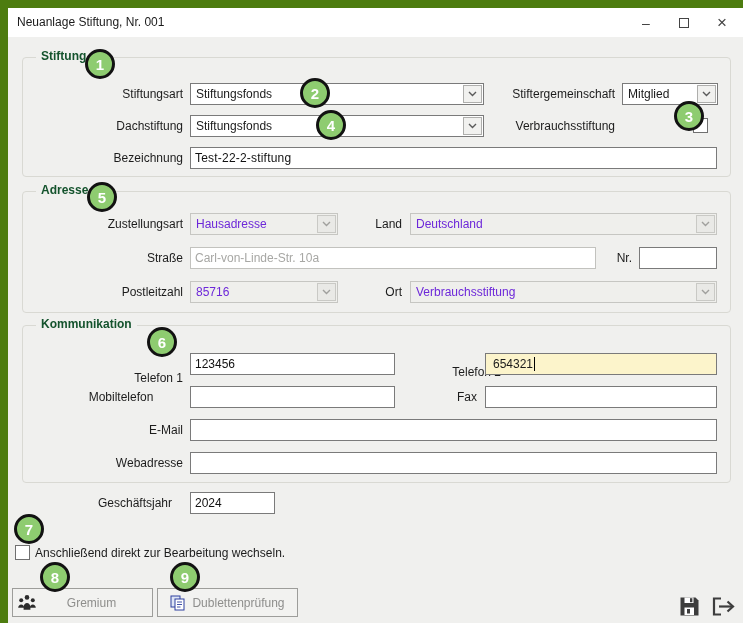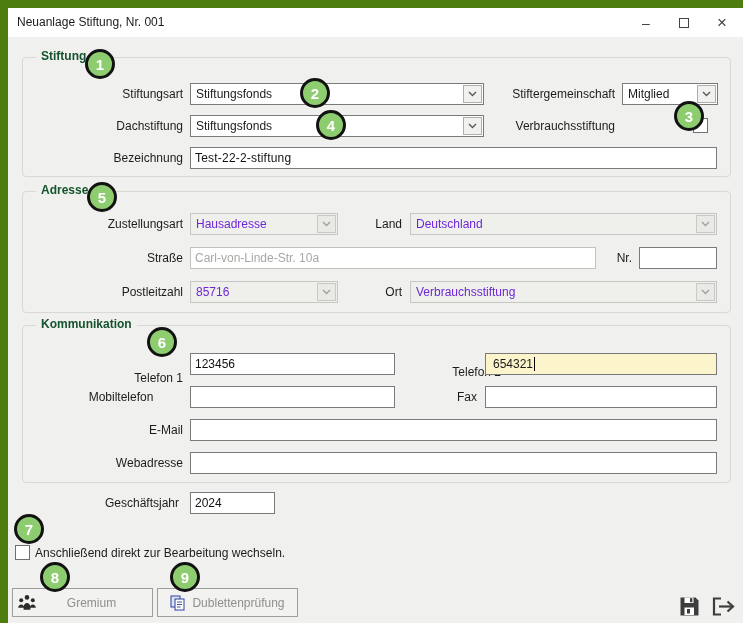--- a/index.html
+++ b/index.html
@@ -161,21 +161,21 @@
   <input class="txt" style="left: 182px; top: 378px; width: 205px;" value="">
   <span class="lbl" style="left:384px;top:378px;width:85px;">Fax</span>
   <input class="txt" style="left: 477px; top: 378px; width: 232px;" value="">
 
   <span class="lbl" style="left:27px;top:411px;width:148px;">E-Mail</span>
   <input class="txt" style="left: 182px; top: 411px; width: 527px;" value="">
 
   <span class="lbl" style="left:27px;top:444px;width:148px;">Webadresse</span>
   <input class="txt" style="left: 182px; top: 444px; width: 527px;" value="">
 
-  <span class="lbl" style="left:23px;top:484px;width:148px;">Geschäftsjahr</span>
+  <span class="lbl" style="left:16px;top:484px;width:148px;">Geschäftsjahr</span>
   <input class="txt" style="left: 182px; top: 484px; width: 85px;" value="2024">
 
   <span class="cb" style="left:7px;top:537px;"></span>
   <span class="lbl la" style="left:27px;top:534px;width:400px;">Anschließend direkt zur Bearbeitung wechseln.</span>
 
   <div class="btn" style="left:4px;top:580px;width:141px;">
     <span class="bicon">
       <svg width="20" height="17" viewBox="0 0 20 17">
         <circle cx="4.2" cy="6.2" r="2" fill="#2c2c2c"></circle>
         <circle cx="15.8" cy="6.2" r="2" fill="#2c2c2c"></circle>

